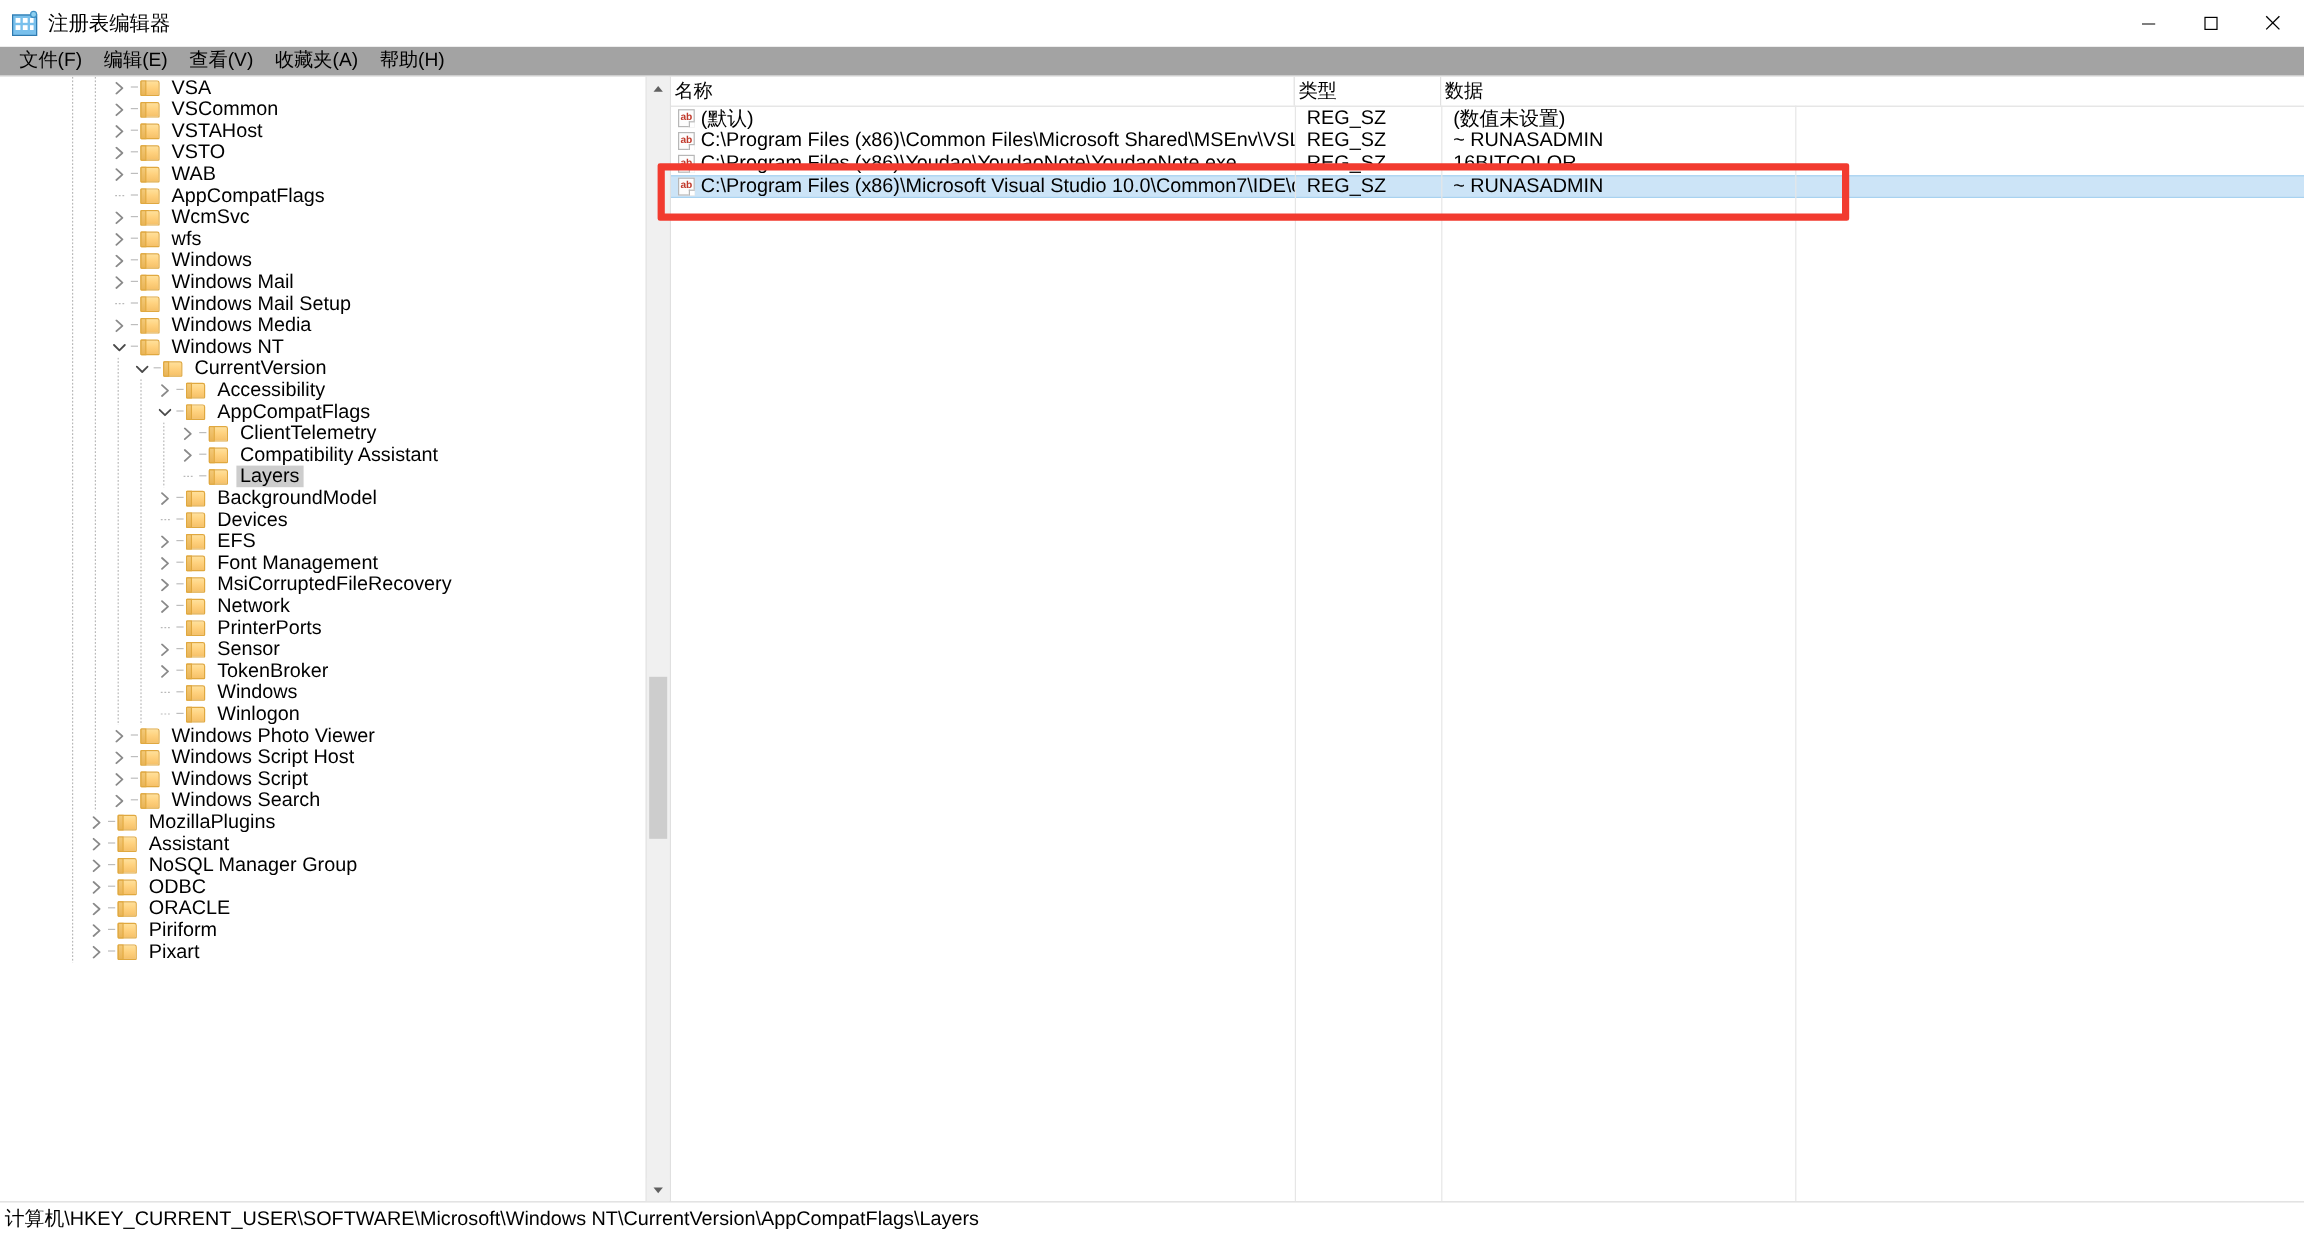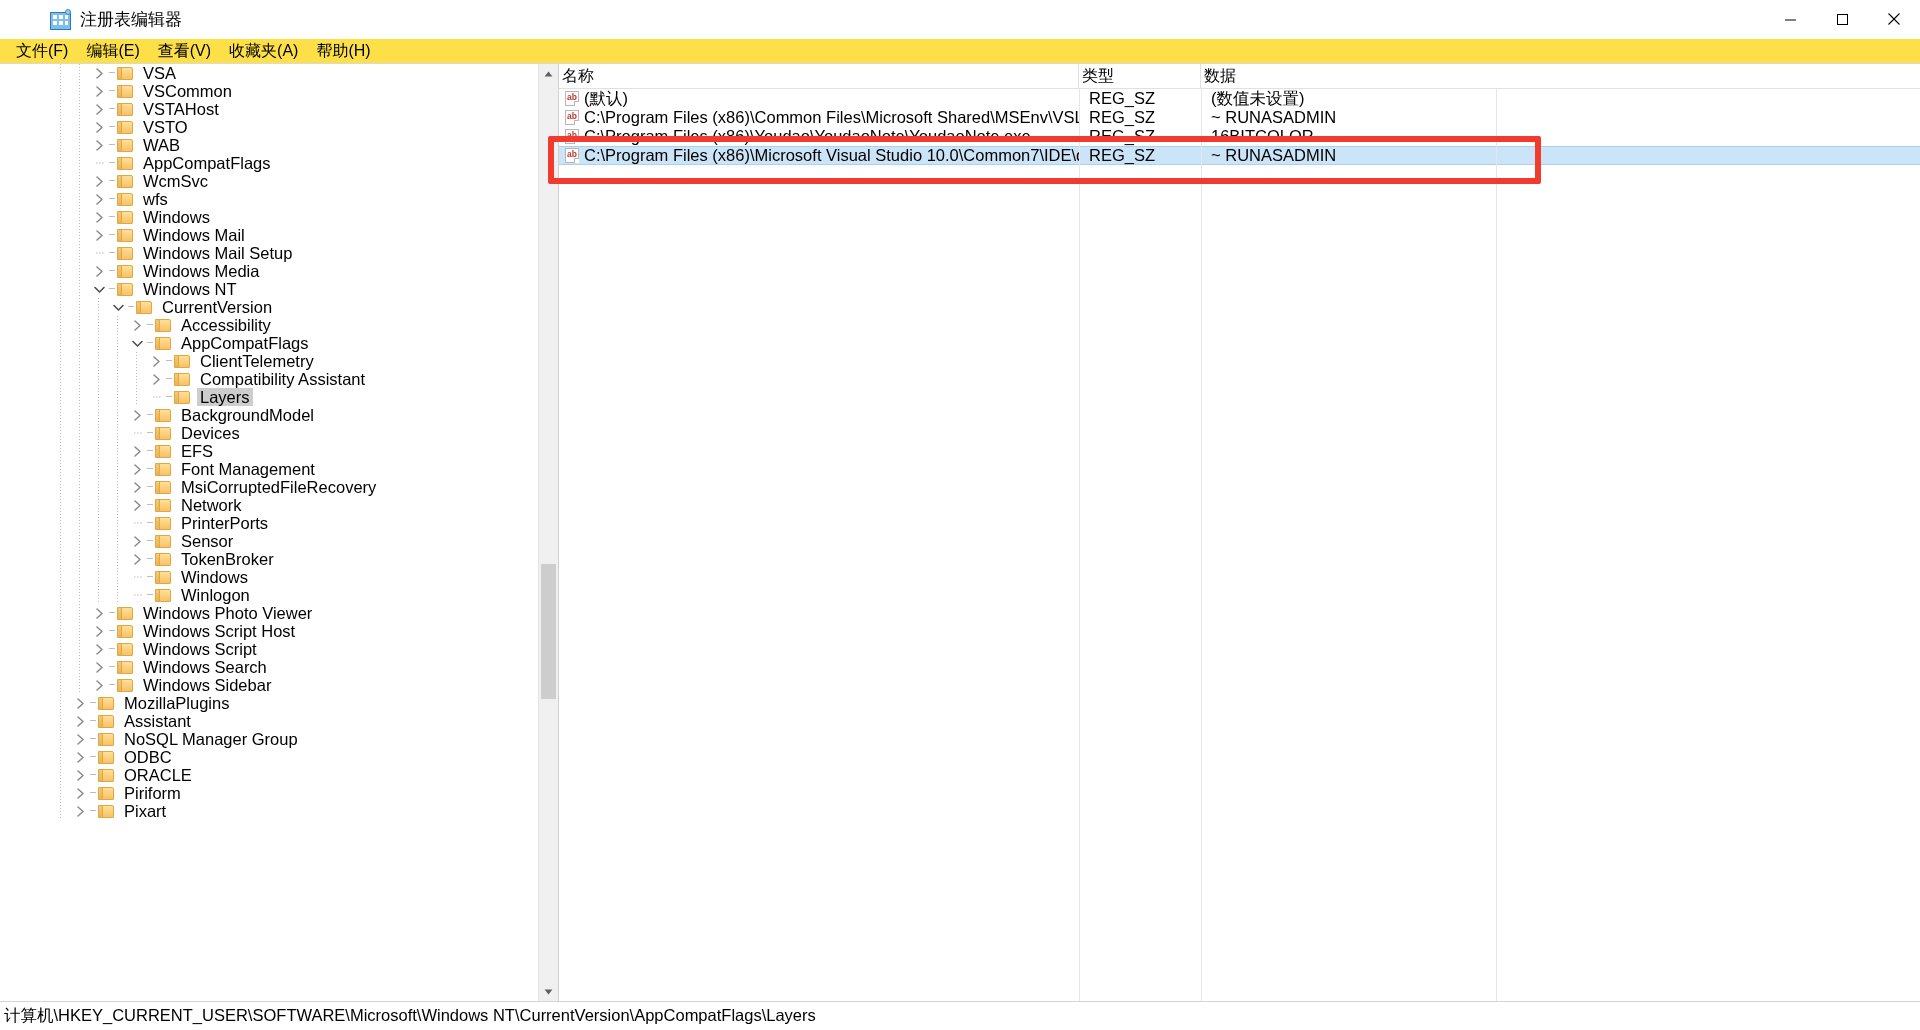--- a/index.html
+++ b/index.html
@@ -12,21 +12,21 @@
     overflow:hidden;
     -webkit-font-smoothing:antialiased;
   }
   .window{position:relative;width:1920px;height:1030px;background:#fff;display:flex;flex-direction:column;}
 
   
   .titlebar{
     height:38px;flex:0 0 38px;background:#ffffff;display:flex;align-items:center;
     border-bottom:1px solid #ffffff;
   }
-  .title-left{display:flex;align-items:center;padding-left:10px;gap:9px;margin-left:40px;}
+  .title-left{display:flex;align-items:center;padding-left:10px;gap:9px;}
   .app-icon{
     width:21px;height:21px;position:relative;flex:0 0 21px;
   }
   .app-icon .sq{position:absolute;background:#4a9fd8;}
   .app-icon .base{left:0;top:3px;width:21px;height:18px;background:#79c0ec;border:1px solid #2e7ab0;box-sizing:border-box;}
   .app-icon .g1{left:3px;top:6px;width:4px;height:4px;background:#ffffff;}
   .app-icon .g2{left:9px;top:6px;width:4px;height:4px;background:#ffffff;}
   .app-icon .g3{left:15px;top:6px;width:3px;height:4px;background:#ffffff;}
   .app-icon .g4{left:3px;top:12px;width:4px;height:4px;background:#ffffff;}
   .app-icon .g5{left:9px;top:12px;width:4px;height:4px;background:#ffffff;}
@@ -36,21 +36,21 @@
   .title-spacer{flex:1;}
   .win-btns{display:flex;height:38px;}
   .win-btn{
     width:52px;height:38px;display:flex;align-items:center;justify-content:center;
     background:transparent;border:none;padding:0;
   }
   .win-btn svg{display:block;}
 
   
   .menubar{
-    height:24px;flex:0 0 24px;display:flex;align-items:center;padding-left:7px;gap:0;background:#fde047;
+    height:24px;flex:0 0 24px;display:flex;align-items:center;padding-left:7px;gap:0;background:#a3a3a3;
   }
   .menu-item{
     font-size:16px;color:#000;padding:2px 9px 3px 9px;white-space:nowrap;line-height:1;
   }
 
   
   .content{
     flex:1 1 auto;display:flex;position:relative;border-top:1px solid #d9d9d9;
     min-height:0;
   }
@@ -822,37 +822,20 @@
                 </svg>
               </div>
               <div class="dash"></div>
               <div class="folder">
                 <div class="back"></div>
                 <div class="spine"></div>
               </div>
               <span class="tlabel">Windows Search</span>
             </div>
             <div class="tnode">
-              <div class="indent" style="width: 91px;">
-                <div class="guide" style="left: 60px;"></div>
-                <div class="guide" style="left: 79px;"></div>
-              </div>
-              <div class="twist">
-                <svg width="9" height="11" viewBox="0 0 9 11">
-                  <path d="M2 1 L7 5.5 L2 10" fill="none" stroke="#8a8a8a" stroke-width="1.5" stroke-linecap="round" stroke-linejoin="round"></path>
-                </svg>
-              </div>
-              <div class="dash"></div>
-              <div class="folder">
-                <div class="back"></div>
-                <div class="spine"></div>
-              </div>
-              <span class="tlabel">Windows Sidebar</span>
-            </div>
-            <div class="tnode">
               <div class="indent" style="width: 72px;">
                 <div class="guide" style="left: 60px;"></div>
               </div>
               <div class="twist">
                 <svg width="9" height="11" viewBox="0 0 9 11">
                   <path d="M2 1 L7 5.5 L2 10" fill="none" stroke="#8a8a8a" stroke-width="1.5" stroke-linecap="round" stroke-linejoin="round"></path>
                 </svg>
               </div>
               <div class="dash"></div>
               <div class="folder">

